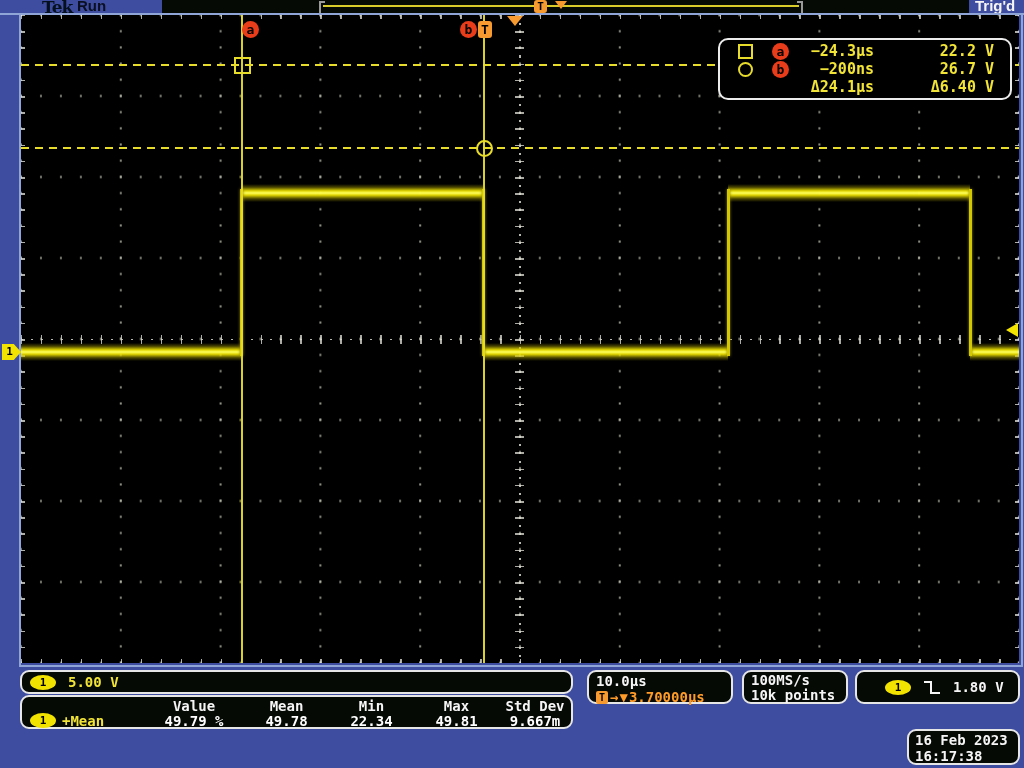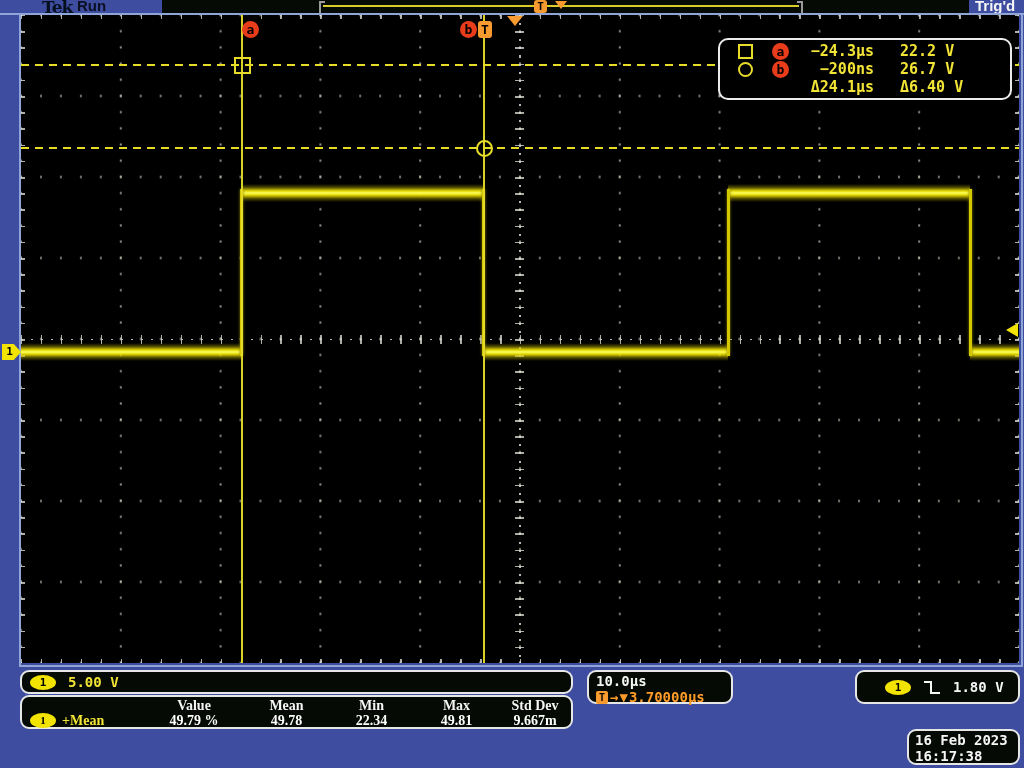--- a/index.html
+++ b/index.html
@@ -68,26 +68,26 @@
   
   #cursor-box{position:absolute;left:718px;top:38px;width:294px;height:62px;background:#000;
       border:2px solid #ececec;border-radius:10px;box-sizing:border-box;
       display:grid;grid-template-columns:38px 32px 1fr 100px;grid-auto-rows:18px;
       align-items:center;padding:2px 10px 2px 14px;color:#f2e436;font-size:15px;}
   .cbox-icon-sq{width:11px;height:11px;border:2px solid #e8dc2a;margin-left:4px;}
   .cbox-icon-ci{width:11px;height:11px;border:2px solid #e8dc2a;border-radius:50%;margin-left:4px;}
   .cbox-badge{width:17px;height:17px;border-radius:50%;background:#e93c1b;color:#000;
       font-size:13px;line-height:17px;text-align:center;}
   .cbox-time{text-align:right;padding-right:26px;}
-  .cbox-volt{text-align:left;padding-right:6px;}
+  .cbox-volt{text-align:right;padding-right:6px;}
   
   .box{position:absolute;background:#050a05;border:2px solid #e6e6e6;border-radius:9px;
        box-sizing:border-box;color:#f5f5f5;font-size:14px;}
   #channel-box{left:20px;top:670px;width:553px;height:24px;display:flex;align-items:center;gap:12px;padding-left:8px;}
-  #meas-box{left:20px;top:695px;width:553px;height:34px;font-family:Liberation Serif, serif;}
+  #meas-box{left:20px;top:695px;width:553px;height:34px;}
   #h-box{left:587px;top:670px;width:146px;height:34px;padding:1px 0 0 7px;}
   #acq-box{left:742px;top:670px;width:106px;height:34px;padding:1px 0 0 7px;line-height:15px;}
   #trig-box{left:855px;top:670px;width:165px;height:34px;display:flex;align-items:center;gap:12px;padding-left:28px;}
   #date-box{left:907px;top:729px;width:113px;height:36px;padding:1px 0 12px 6px;line-height:16px;}
   .ch-badge{width:26px;height:15px;border-radius:50%;background:#f2e300;color:#000;
             font-size:11px;line-height:15px;text-align:center;flex:none;}
   .yellow{color:#f2e436;text-align:center;}
   .orange{color:#ff9b28;}
   #meas-grid{display:grid;grid-template-columns:122px 100px 85px 85px 85px 1fr;grid-auto-rows:15px;
              align-items:center;padding-top:1px;}
@@ -198,20 +198,24 @@
   <div id="h-box" class="box">
     <div>10.0µs</div>
     <div id="hbox-line2" class="orange">
       <div id="hbox-t">T</div>
       <span>→</span>
       <span>▼</span>
       <span>3.70000µs</span>
     </div>
   </div>
 
+  <div id="acq-box" class="box">
+    <div>100MS/s</div>
+    <div>10k points</div>
+  </div>
 
   <div id="trig-box" class="box">
     <div class="ch-badge">1</div>
     <svg id="slope-icon" viewBox="0 0 18 15">
       <path d="M1 2 H8 V13 H17" stroke="#f5f5f5" stroke-width="2" fill="none"></path>
     </svg>
     <span>1.80 V</span>
   </div>
 
   <div id="date-box" class="box">

